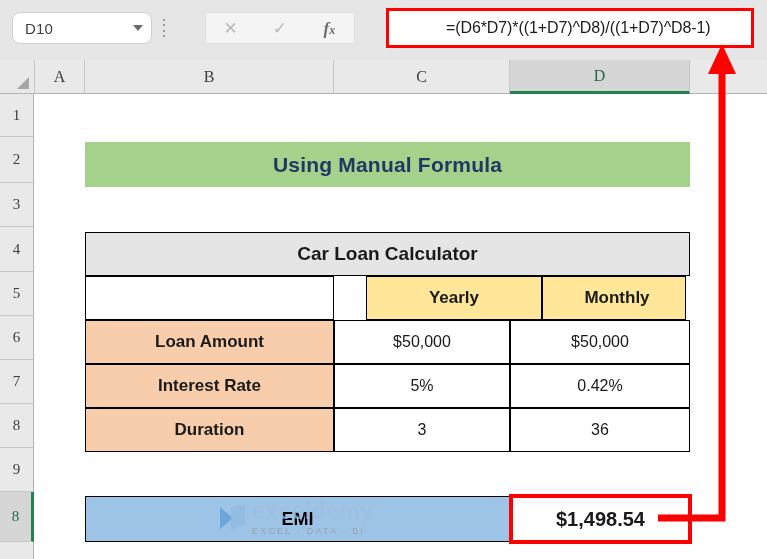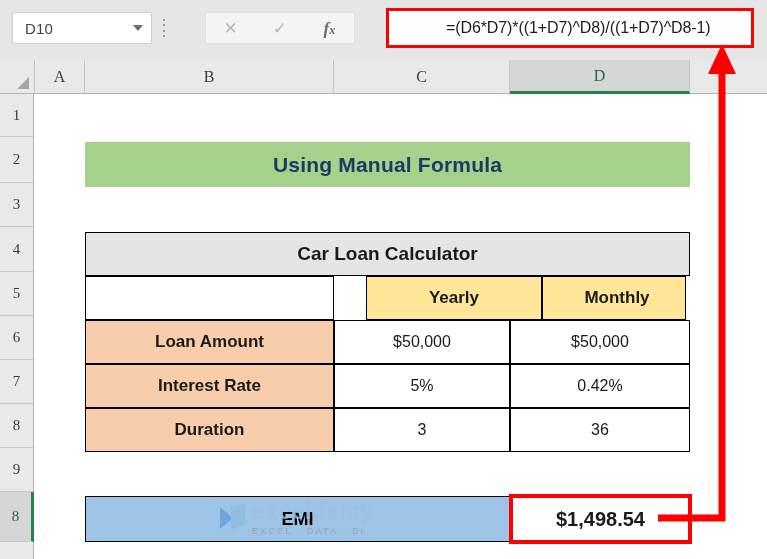--- a/index.html
+++ b/index.html
@@ -24,21 +24,21 @@
     background: #e6e6e6;
     border-bottom: 1px solid #d0d0d0;
   }
 
   #name-box {
     position: absolute;
     left: 12px; top: 12px;
     width: 140px; height: 32px;
     background: #ffffff;
     border: 1px solid #cfcfcf;
-    border-radius: 2px;
+    border-radius: 8px;
     display: flex;
     align-items: center;
     box-sizing: border-box;
   }
   #name-box-value {
     flex: 1;
     padding-left: 12px;
     font-size: 15px;
     color: #3f3f3f;
     letter-spacing: .2px;

